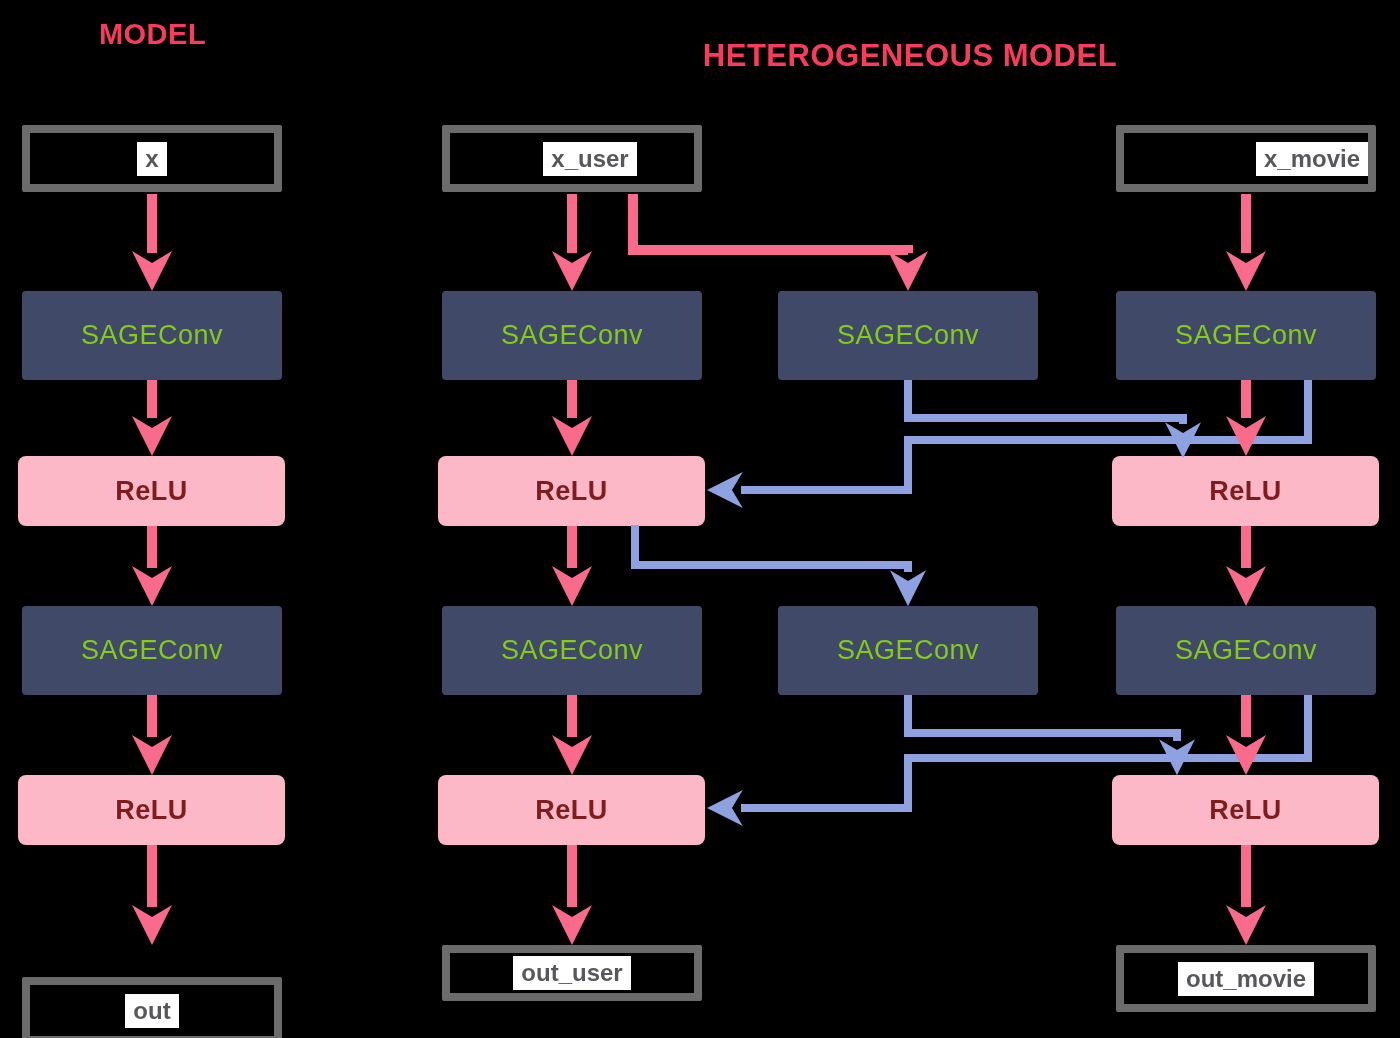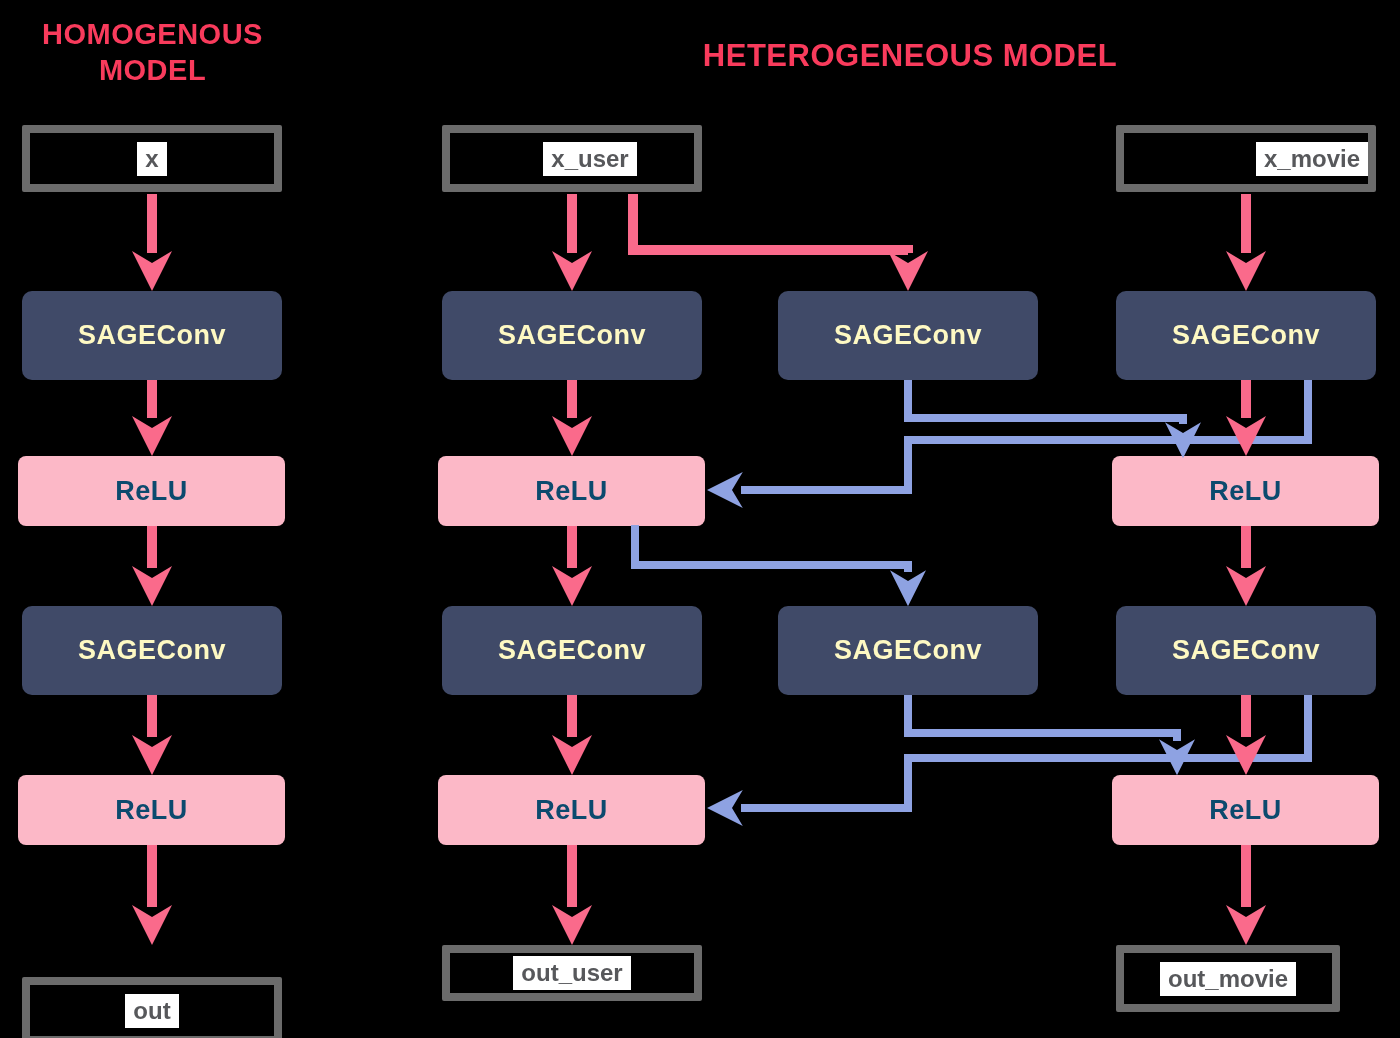--- a/index.html
+++ b/index.html
@@ -6,32 +6,31 @@
   .stage{
     position:relative;width:1400px;height:1038px;background:#000;overflow:hidden;
     font-family:"Liberation Sans","DejaVu Sans",sans-serif;
   }
   .title{position:absolute;color:#f93b5c;font-weight:bold;text-align:center;}
   .title-left{left:0;top:16px;width:305px;font-size:29px;line-height:36px;letter-spacing:.5px;}
   .title-right{left:660px;top:38px;width:500px;font-size:31px;letter-spacing:.5px;}
   .box{position:absolute;display:flex;align-items:center;justify-content:center;box-sizing:border-box;}
   .box-io{border:8px solid #6b6b6b;background:transparent;border-radius:2px;}
   .io-label{background:#ffffff;color:#57585b;font-weight:bold;font-size:24px;padding:2px 8px;line-height:1.25;}
-  .box-conv{background:#404a68;border-radius:10px;color:#fef9c3;font-weight:bold;font-size:27px;letter-spacing:.5px;}
-  .box-relu{background:#fcb8c7;border-radius:8px;color:#0c4a6e;font-weight:bold;font-size:27px;letter-spacing:.5px;}
+  .box-conv{background:#404a68;border-radius:4px;color:#84cc16;font-weight:normal;font-size:27px;letter-spacing:.5px;}
+  .box-relu{background:#fcb8c7;border-radius:8px;color:#7f1d1d;font-weight:bold;font-size:27px;letter-spacing:.5px;}
   svg.arrows{position:absolute;left:0;top:0;z-index:5;}
   .box{z-index:2;}
 </style>
 </head>
 <body>
 
 <div class="stage">
 
   <div class="title title-left">
-    <div>HOMOGENOUS</div>
     <div>MODEL</div>
   </div>
   <div class="title title-right">HETEROGENEOUS MODEL</div>
 
   <div class="box box-io" style="left:22px;top:125px;width:260px;height:67px;">
     <span class="io-label">x</span>
   </div>
   <div class="box box-conv" style="left:22px;top:291px;width:260px;height:89px;">SAGEConv</div>
   <div class="box box-relu" style="left:18px;top:456px;width:267px;height:70px;">ReLU</div>
   <div class="box box-conv" style="left:22px;top:606px;width:260px;height:89px;">SAGEConv</div>
@@ -54,21 +53,21 @@
   <div class="box box-conv" style="left:778px;top:291px;width:260px;height:89px;">SAGEConv</div>
   <div class="box box-conv" style="left:778px;top:606px;width:260px;height:89px;">SAGEConv</div>
 
   <div class="box box-io" style="left:1116px;top:125px;width:260px;height:67px;justify-content:flex-end;">
     <span class="io-label">x_movie</span>
   </div>
   <div class="box box-conv" style="left:1116px;top:291px;width:260px;height:89px;">SAGEConv</div>
   <div class="box box-relu" style="left:1112px;top:456px;width:267px;height:70px;">ReLU</div>
   <div class="box box-conv" style="left:1116px;top:606px;width:260px;height:89px;">SAGEConv</div>
   <div class="box box-relu" style="left:1112px;top:775px;width:267px;height:70px;">ReLU</div>
-  <div class="box box-io" style="left:1116px;top:945px;width:224px;height:67px;">
+  <div class="box box-io" style="left:1116px;top:945px;width:260px;height:67px;">
     <span class="io-label">out_movie</span>
   </div>
 
   <svg class="arrows" width="1400" height="1038" viewBox="0 0 1400 1038">
     <defs>
       <marker id="head-pink" viewBox="0 0 10 10" refX="0.5" refY="5" markerWidth="4" markerHeight="4" orient="auto" markerUnits="strokeWidth">
         <path d="M0,0 L10,5 L0,10 L3,5 Z" fill="#fa6a8b"></path>
       </marker>
       <marker id="head-blue" viewBox="0 0 10 10" refX="0.5" refY="5" markerWidth="4.5" markerHeight="4.5" orient="auto" markerUnits="strokeWidth">
         <path d="M0,0 L10,5 L0,10 L3,5 Z" fill="#8ea2e2"></path>

